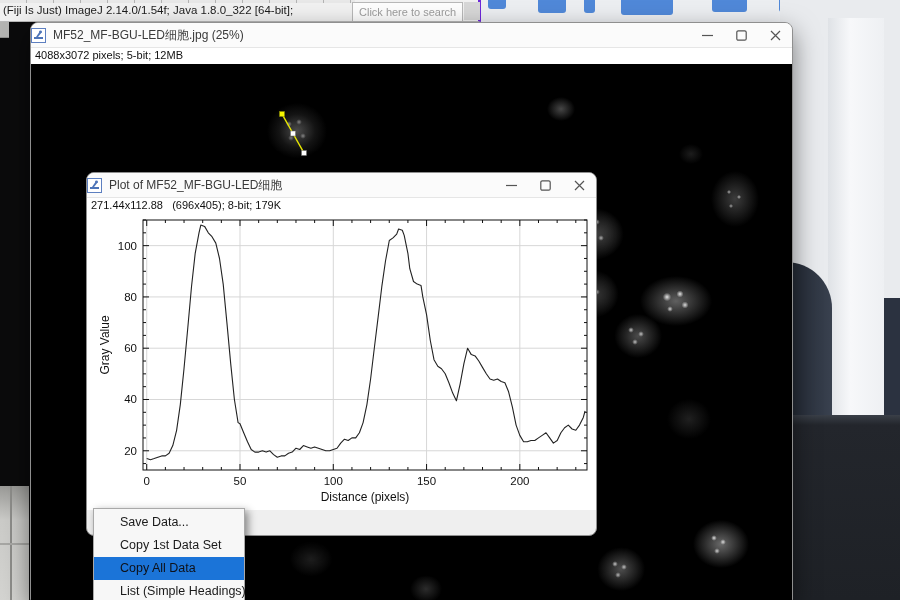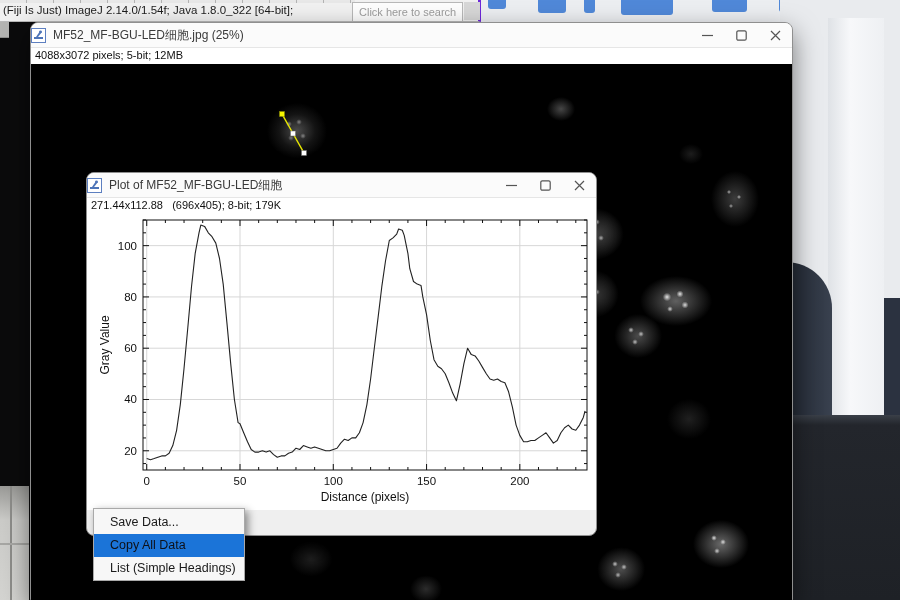--- a/index.html
+++ b/index.html
@@ -106,21 +106,21 @@
   .plot-canvas svg text { font-family:"Liberation Sans",sans-serif; }
   .plot-buttons { height:27px; display:flex; align-items:center; padding-left:13px; }
   .list-btn { width:34px; height:20px; font-size:11px; color:#222; border:1px solid #8f8f8f;
     border-radius:3px; background:linear-gradient(180deg,#fdfdfd,#e7e7e7);
     font-family:"Liberation Sans",sans-serif; }
 
   
   .ctx-menu { position:absolute; left:93px; top:508px; width:152px; z-index:6;
     background:#f7f7f7; border:1px solid #a9a9a9; box-shadow:3px 3px 8px rgba(0,0,0,.45);
     padding-top:2px; }
-  .ctx-item { height:23px; line-height:23px; padding-left:16px; font-size:12.5px; color:#1a1a1a;
+  .ctx-item { height:23px; line-height:23px; padding-left:26px; font-size:12.5px; color:#1a1a1a;
     white-space:nowrap; }
   .ctx-item.selected { background:#1b74d8; color:#0e1118; }
 </style>
 </head>
 <body>
 
 <div class="screen">
 
   <div class="wallpaper">
     <div class="wp-top">
@@ -336,17 +336,18 @@
           <polyline fill="none" stroke="#222222" stroke-width="1.1" stroke-linejoin="round" points="59.7,244.5 63.5,245.7 67.2,244.5 70.9,243.2 74.7,241.9 78.4,241.9 82.1,239.3 85.8,231.6 89.6,216.3 93.3,190.6 97.0,154.7 100.8,113.7 104.5,72.7 108.2,39.3 112.0,18.8 113.8,11.1 117.6,12.4 121.3,18.8 125.0,22.7 128.8,29.1 132.5,44.5 136.2,70.1 139.9,108.6 143.7,149.6 147.4,185.5 151.1,208.6 153.0,209.8 156.7,218.8 160.5,227.8 164.2,235.5 167.9,238.1 171.7,238.1 175.4,236.8 179.1,238.1 182.9,236.8 186.6,240.6 190.3,243.2 194.1,241.9 197.8,241.9 201.5,239.3 205.2,238.1 209.0,234.2 212.7,235.5 216.4,231.6 220.2,232.9 223.9,234.2 227.6,232.9 231.4,234.2 235.1,235.5 238.8,236.8 242.6,236.8 246.3,235.5 250.0,234.2 253.7,229.1 257.5,225.2 261.2,226.5 264.9,223.9 268.7,223.9 272.4,218.8 276.1,208.6 279.9,190.6 283.6,165.0 287.3,134.2 291.1,103.4 294.8,72.7 298.5,47.0 302.3,26.5 306.0,23.9 309.7,20.1 311.6,15.0 315.3,16.3 317.2,21.4 320.9,39.3 322.8,54.7 326.5,67.5 330.2,70.1 334.0,71.4 335.8,82.9 339.6,100.9 343.3,126.5 347.0,145.7 350.8,152.2 354.5,154.7 358.2,159.8 361.9,168.8 365.7,179.1 369.4,186.8 373.1,170.1 376.9,149.6 380.6,134.2 384.3,140.6 388.1,141.9 391.8,147.0 395.5,153.4 399.3,159.8 403.0,165.0 406.7,166.3 410.5,165.0 414.2,167.5 417.9,168.8 421.6,177.8 425.4,193.2 429.1,211.1 432.8,221.4 436.6,227.8 440.3,227.8 444.0,226.5 447.8,226.5 451.5,223.9 455.2,221.4 459.0,218.8 462.7,223.9 466.4,229.1 470.2,226.5 473.9,218.8 477.6,213.7 481.3,211.1 485.1,215.0 488.8,216.3 492.5,211.1 496.3,203.4 498.1,197.0"></polyline>
         </svg>
     </div>
     <div class="plot-buttons">
       <button class="list-btn">List</button>
     </div>
   </div>
 
   <div class="ctx-menu">
     <div class="ctx-item">Save Data...</div>
+    <div class="ctx-item">Copy 1st Data Set</div>
     <div class="ctx-item selected">Copy All Data</div>
     <div class="ctx-item">List (Simple Headings)</div>
   </div>
 
 </div>
 
 </body></html>

